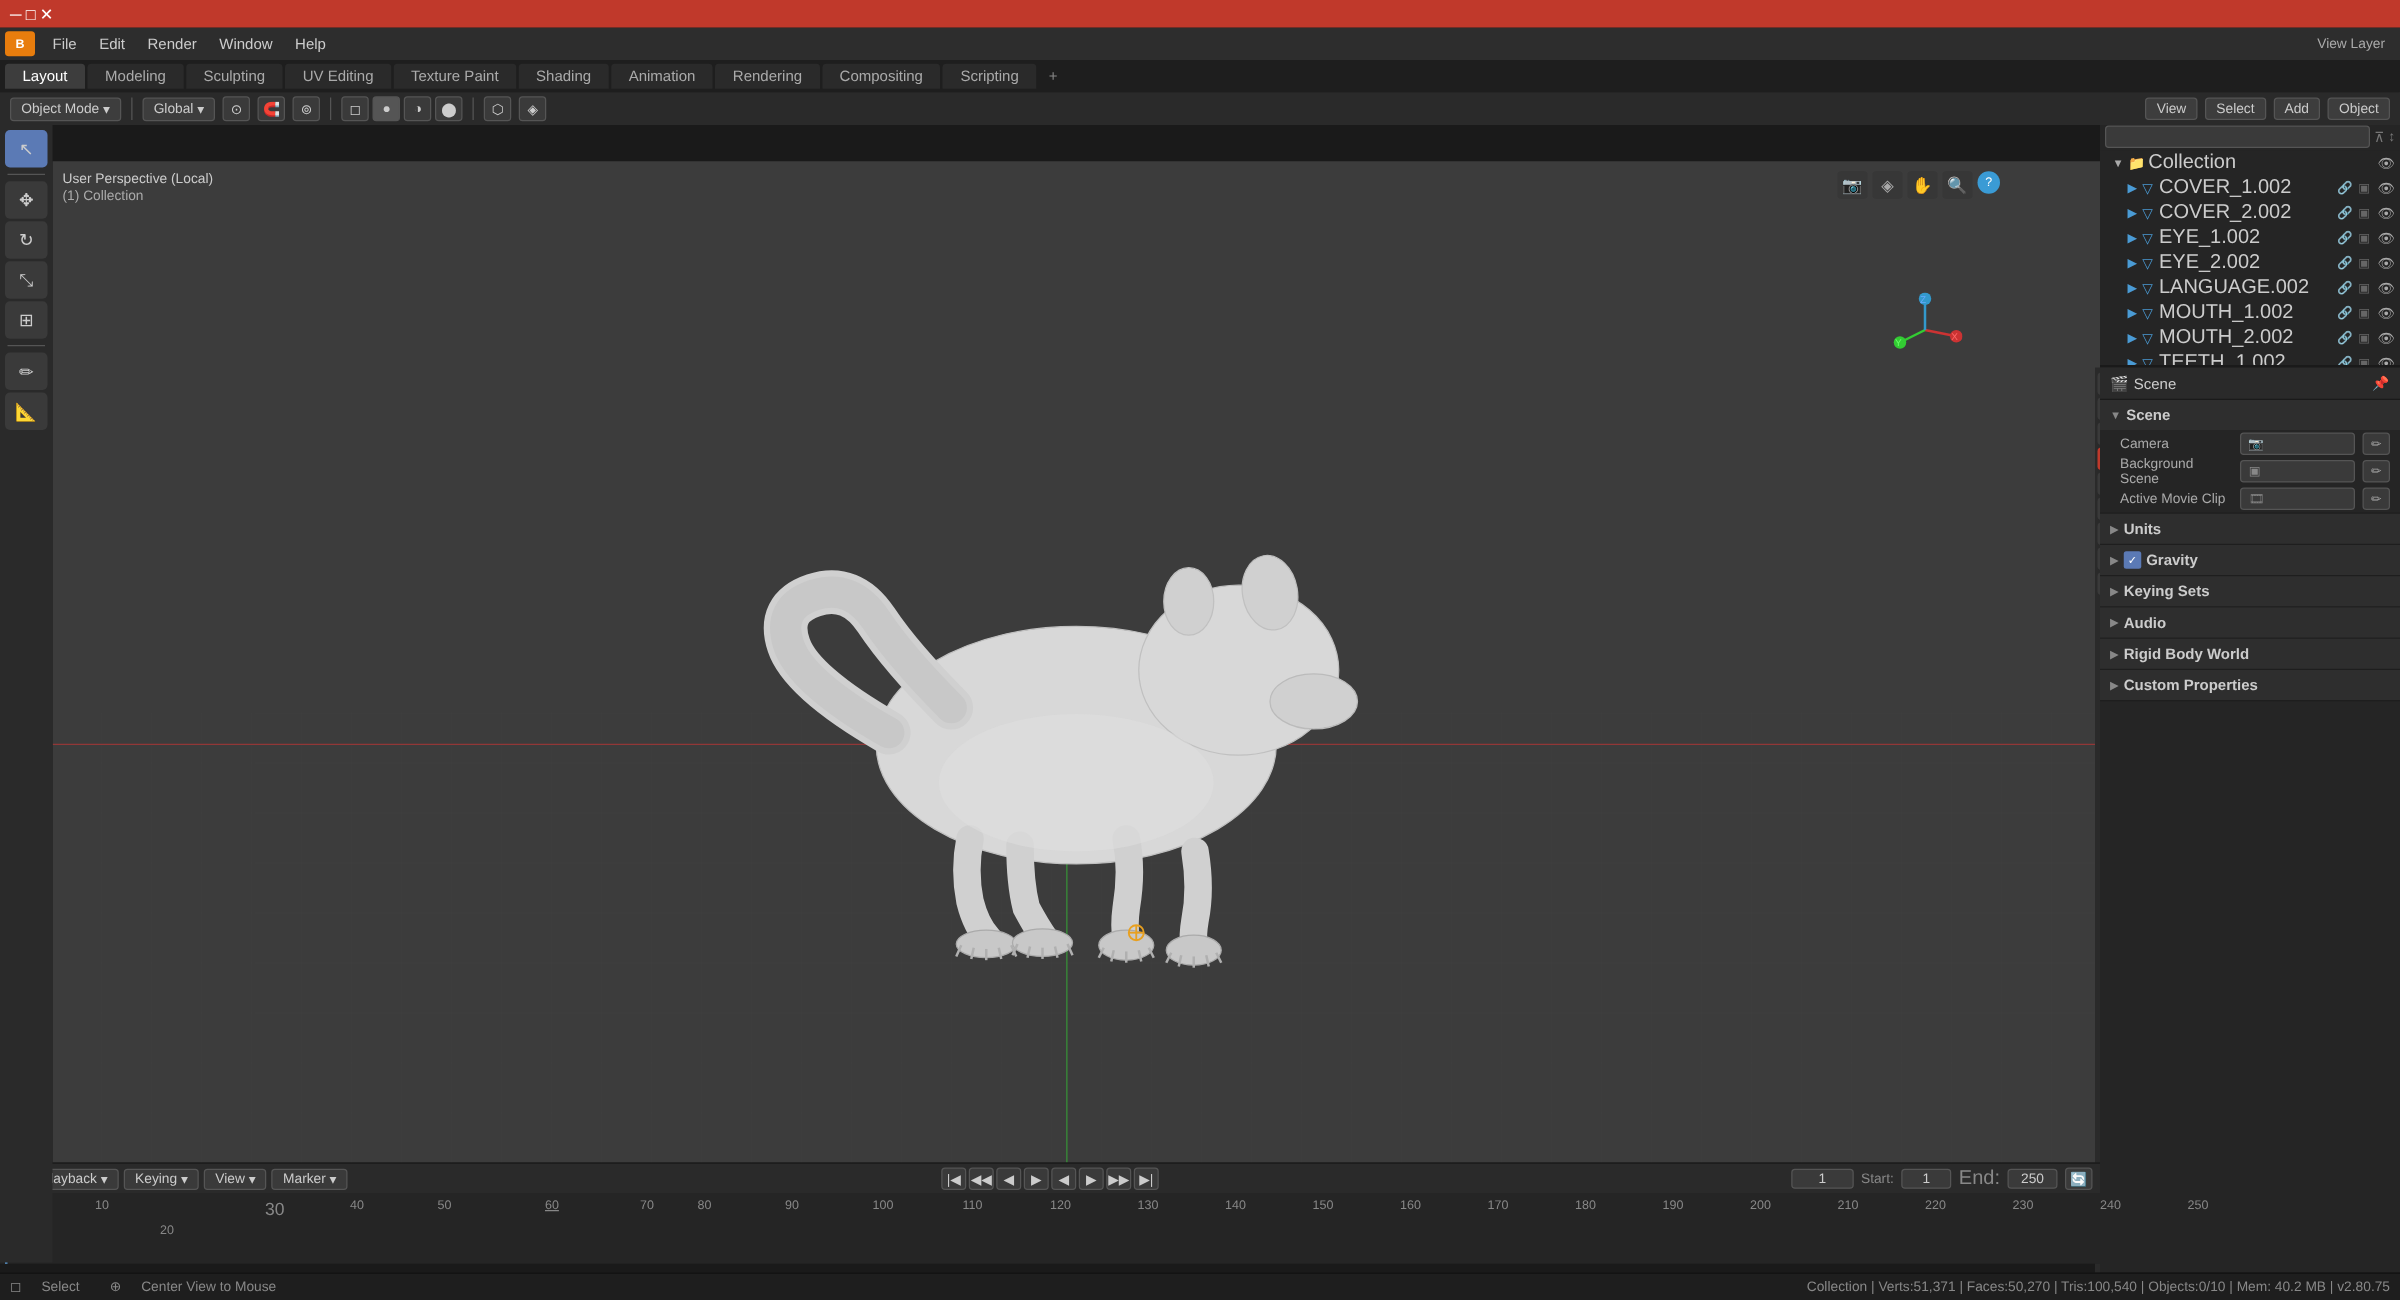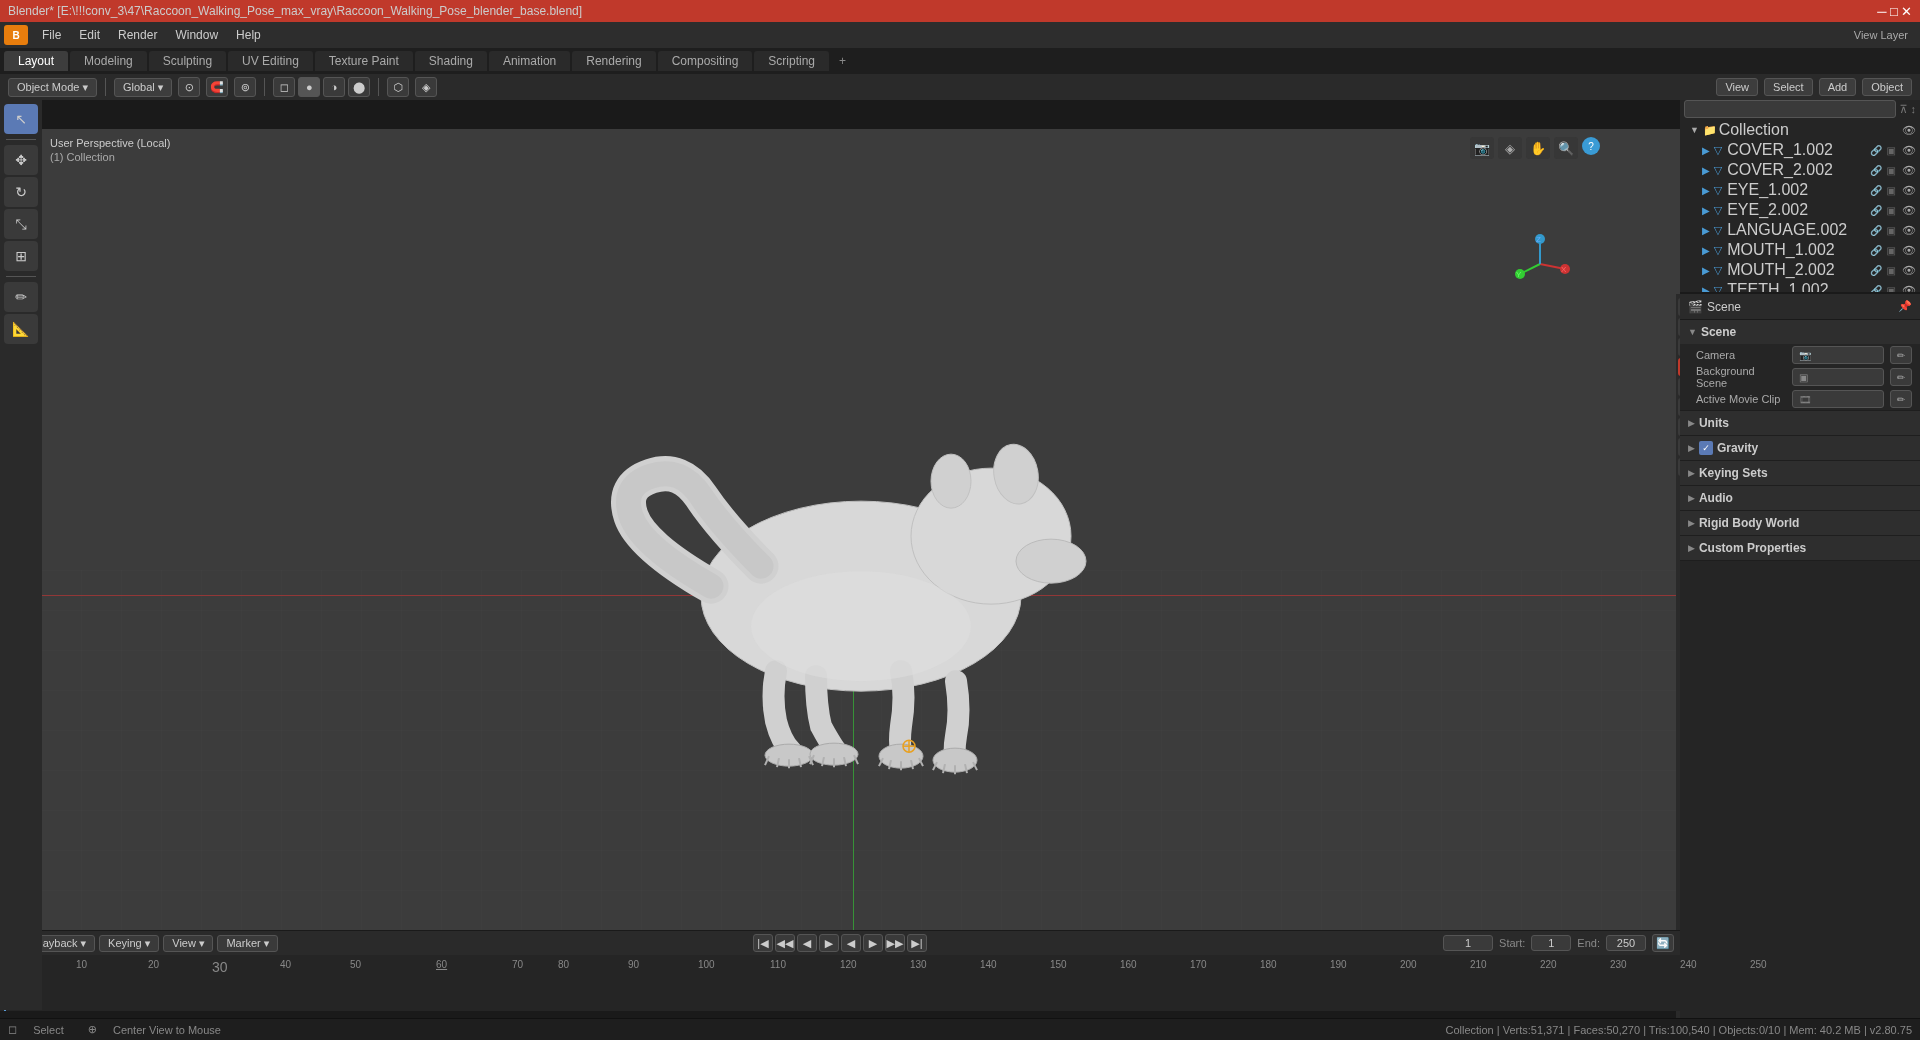--- a/index.html
+++ b/index.html
@@ -520,21 +520,20 @@
       height: 48%;
       background: #33cc33;
       opacity: 0.6;
       pointer-events: none;
     }
   </style>
 </head>
 <body>
 
 <div id="title-bar">
-  <span id="title-text">Blender* [E:\!!!conv_3\47\Raccoon_Walking_Pose_max_vray\Raccoon_Walking_Pose_blender_base.blend]</span>
   <div id="title-controls">
     <span class="title-btn">─</span>
     <span class="title-btn">□</span>
     <span class="title-btn">✕</span>
   </div>
 </div>
 
 <div id="menu-bar">
   <div class="menu-logo">B</div>
   <span class="menu-item">File</span>
@@ -930,32 +929,32 @@
       <div class="tl-play-btn">◀</div>
       <div class="tl-play-btn">▶</div>
       <div class="tl-play-btn">▶▶</div>
       <div class="tl-play-btn">▶|</div>
     </div>
 
     <div style="margin-left:auto;display:flex;align-items:center;gap:6px;">
       <div style="background:#3a3a3a;border:1px solid #555;border-radius:3px;padding:1px 8px;font-size:11px;color:#ccc;width:50px;text-align:center;cursor:pointer;">1</div>
       <span style="color:#888;font-size:11px;">Start:</span>
       <div style="background:#3a3a3a;border:1px solid #555;border-radius:3px;padding:1px 8px;font-size:11px;color:#ccc;width:40px;text-align:center;cursor:pointer;">1</div>
-      <span style="color:#888;font-size:11px;">End:</span>
+      <span style="color:#888;font-size:16px;">End:</span>
       <div style="background:#3a3a3a;border:1px solid #555;border-radius:3px;padding:1px 8px;font-size:11px;color:#ccc;width:40px;text-align:center;cursor:pointer;">250</div>
       <div style="width:22px;height:18px;background:#3a3a3a;border:1px solid #555;border-radius:3px;display:flex;align-items:center;justify-content:center;color:#aaa;cursor:pointer;font-size:11px;">🔄</div>
     </div>
   </div>
 
   <div id="timeline-ruler">
 
     <div style="position:absolute;top:4px;left:0;right:0;display:flex;padding:0 4px;">
       <div style="position:absolute;left:4px;font-size:10px;color:#888;">1</div>
       <div style="position:absolute;left:76px;font-size:10px;color:#888;">10</div>
-      <div style="position:absolute;left:148px;font-size:10px;color:#888;">20</div>
+      <div style="position:absolute;left:128px;font-size:10px;color:#888;margin-top:20px;">20</div>
       <div style="position:absolute;left:212px;font-size:14px;color:#888;">30</div>
       <div style="position:absolute;left:280px;font-size:10px;color:#888;">40</div>
       <div style="position:absolute;left:350px;font-size:10px;color:#888;">50</div>
       <div style="position:absolute;left:436px;font-size:10px;color:#888;text-decoration:underline;">60</div>
       <div style="position:absolute;left:512px;font-size:10px;color:#888;">70</div>
       <div style="position:absolute;left:558px;font-size:10px;color:#888;">80</div>
       <div style="position:absolute;left:628px;font-size:10px;color:#888;">90</div>
       <div style="position:absolute;left:698px;font-size:10px;color:#888;">100</div>
       <div style="position:absolute;left:770px;font-size:10px;color:#888;">110</div>
       <div style="position:absolute;left:840px;font-size:10px;color:#888;">120</div>

